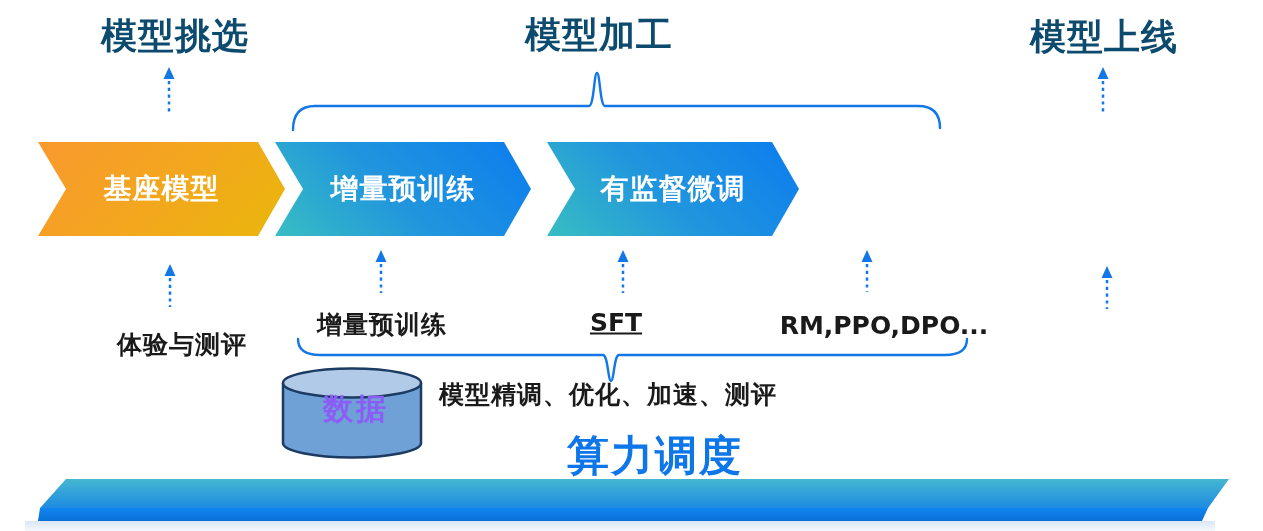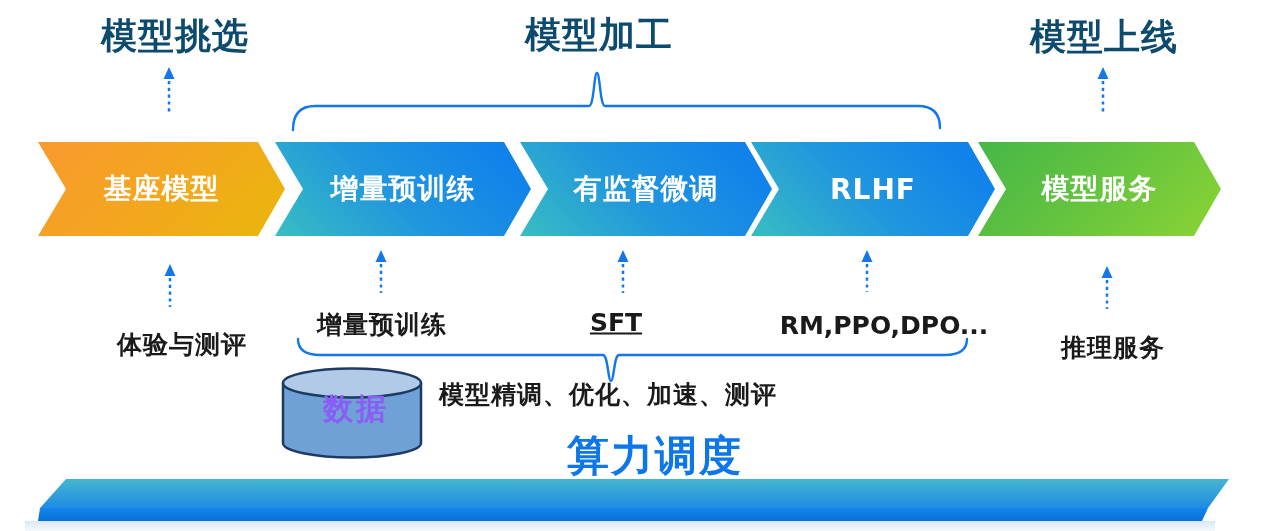--- a/index.html
+++ b/index.html
@@ -19,21 +19,21 @@
   }
   .chev .chev-label{
     color:#ffffff;font-size:28px;font-weight:700;letter-spacing:1px;
   }
   .chev-shape{
     clip-path:polygon(0 0,calc(100% - 27px) 0,100% 50%,calc(100% - 27px) 100%,0 100%,28px 50%);
   }
   .chev-first{left:38px;width:247px;background:linear-gradient(135deg,#F9992F 0%,#F2A81C 55%,#E9B70B 100%);}
   .chev-blue{background:linear-gradient(225deg,#0F80EC 8%,#2196DD 55%,#38BEC2 100%);}
   .chev-2{left:275px;width:256px;}
-  .chev-3{left:520px;width:252px;font-family:Liberation Mono, monospace;}
+  .chev-3{left:547px;width:252px;font-family:Liberation Mono, monospace;}
   .chev-4{left:751px;width:244px;}
   .chev-last{left:978px;width:243px;background:linear-gradient(135deg,#45B748 0%,#66C43E 50%,#8CD434 100%);}
 
   .annotation{
     font-size:25px;font-weight:600;color:#1A1A1A;letter-spacing:1px;
   }
   .annotation-latin{letter-spacing:0;}
   .process-note{
     font-size:25px;font-weight:600;color:#1A1A1A;letter-spacing:1px;
   }
@@ -118,32 +118,25 @@
 
   <div class="chev chev-shape chev-first">
     <span class="chev-label">基座模型</span>
   </div>
   <div class="chev chev-shape chev-blue chev-2">
     <span class="chev-label">增量预训练</span>
   </div>
   <div class="chev chev-shape chev-blue chev-3">
     <span class="chev-label">有监督微调</span>
   </div>
-  <div class="chev chev-shape chev-blue chev-4">
-    <span class="chev-label">RLHF</span>
-  </div>
-  <div class="chev chev-shape chev-last">
-    <span class="chev-label">模型服务</span>
-  </div>
 
   <div class="abs center annotation" style="left:182px;top:344px;">体验与测评</div>
   <div class="abs center annotation" style="left:382px;top:324px;">增量预训练</div>
   <div class="abs center annotation annotation-latin" style="left:616px;top:322px;text-decoration:underline;">SFT</div>
   <div class="abs center annotation annotation-latin" style="left:884px;top:325px;">RM,PPO,DPO...</div>
-  <div class="abs center annotation" style="left:1113px;top:347px;">推理服务</div>
 
   <div class="abs center cylinder-label" style="left:356px;top:409px;">数据</div>
 
   <div class="abs center process-note" style="left:608px;top:394px;">模型精调、优化、加速、测评</div>
 
   <div class="abs center platform-label" style="left:615px;top:456px;">算力调度</div>
 
 </div>
 
 </body></html>

